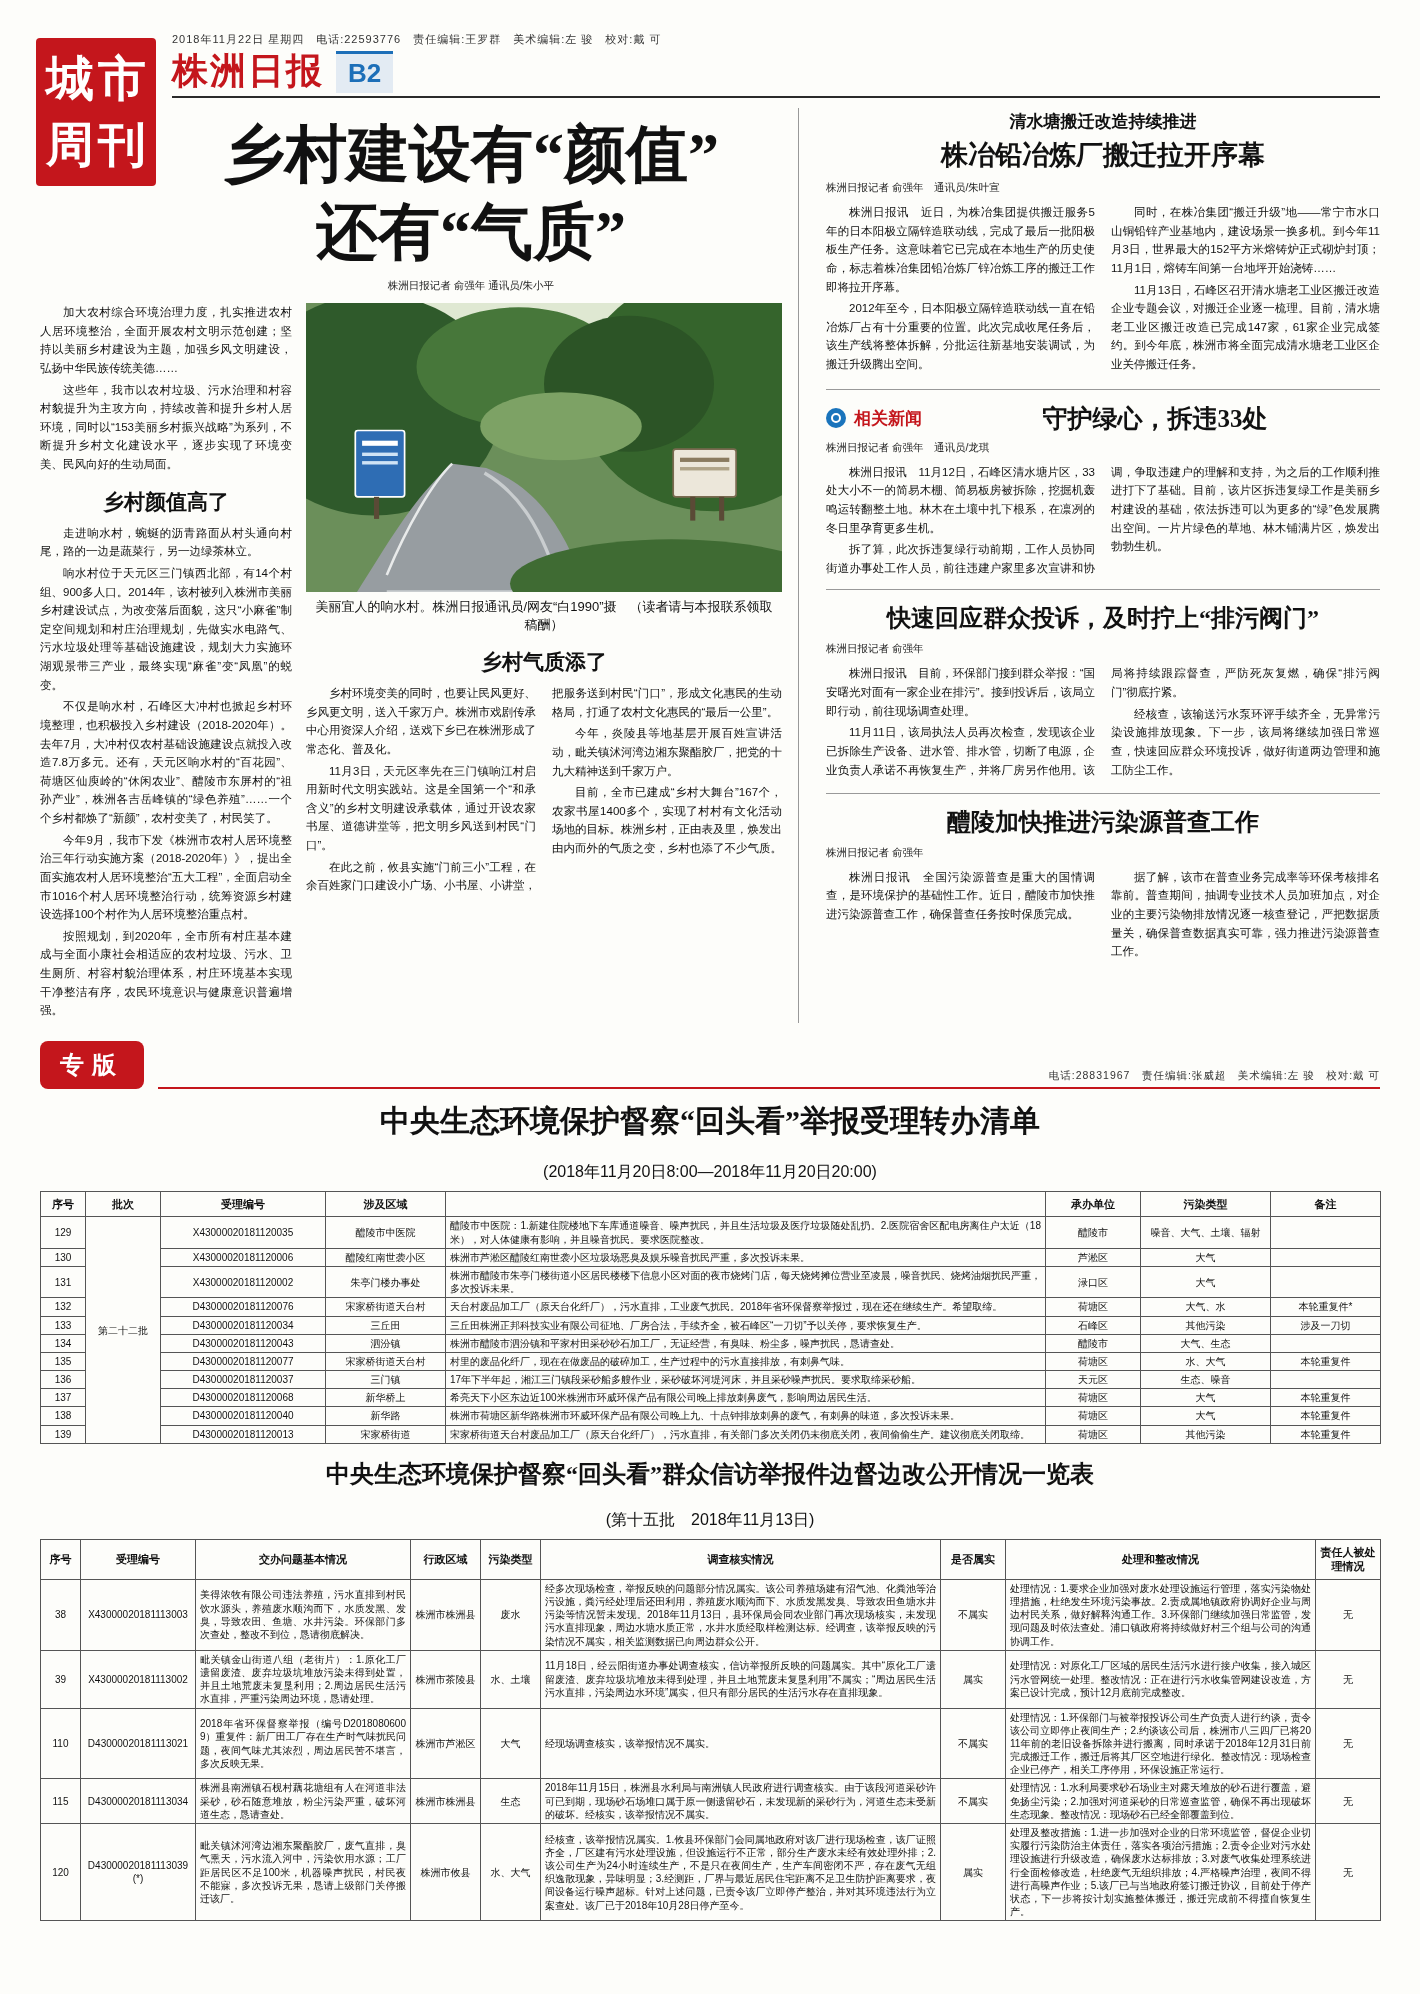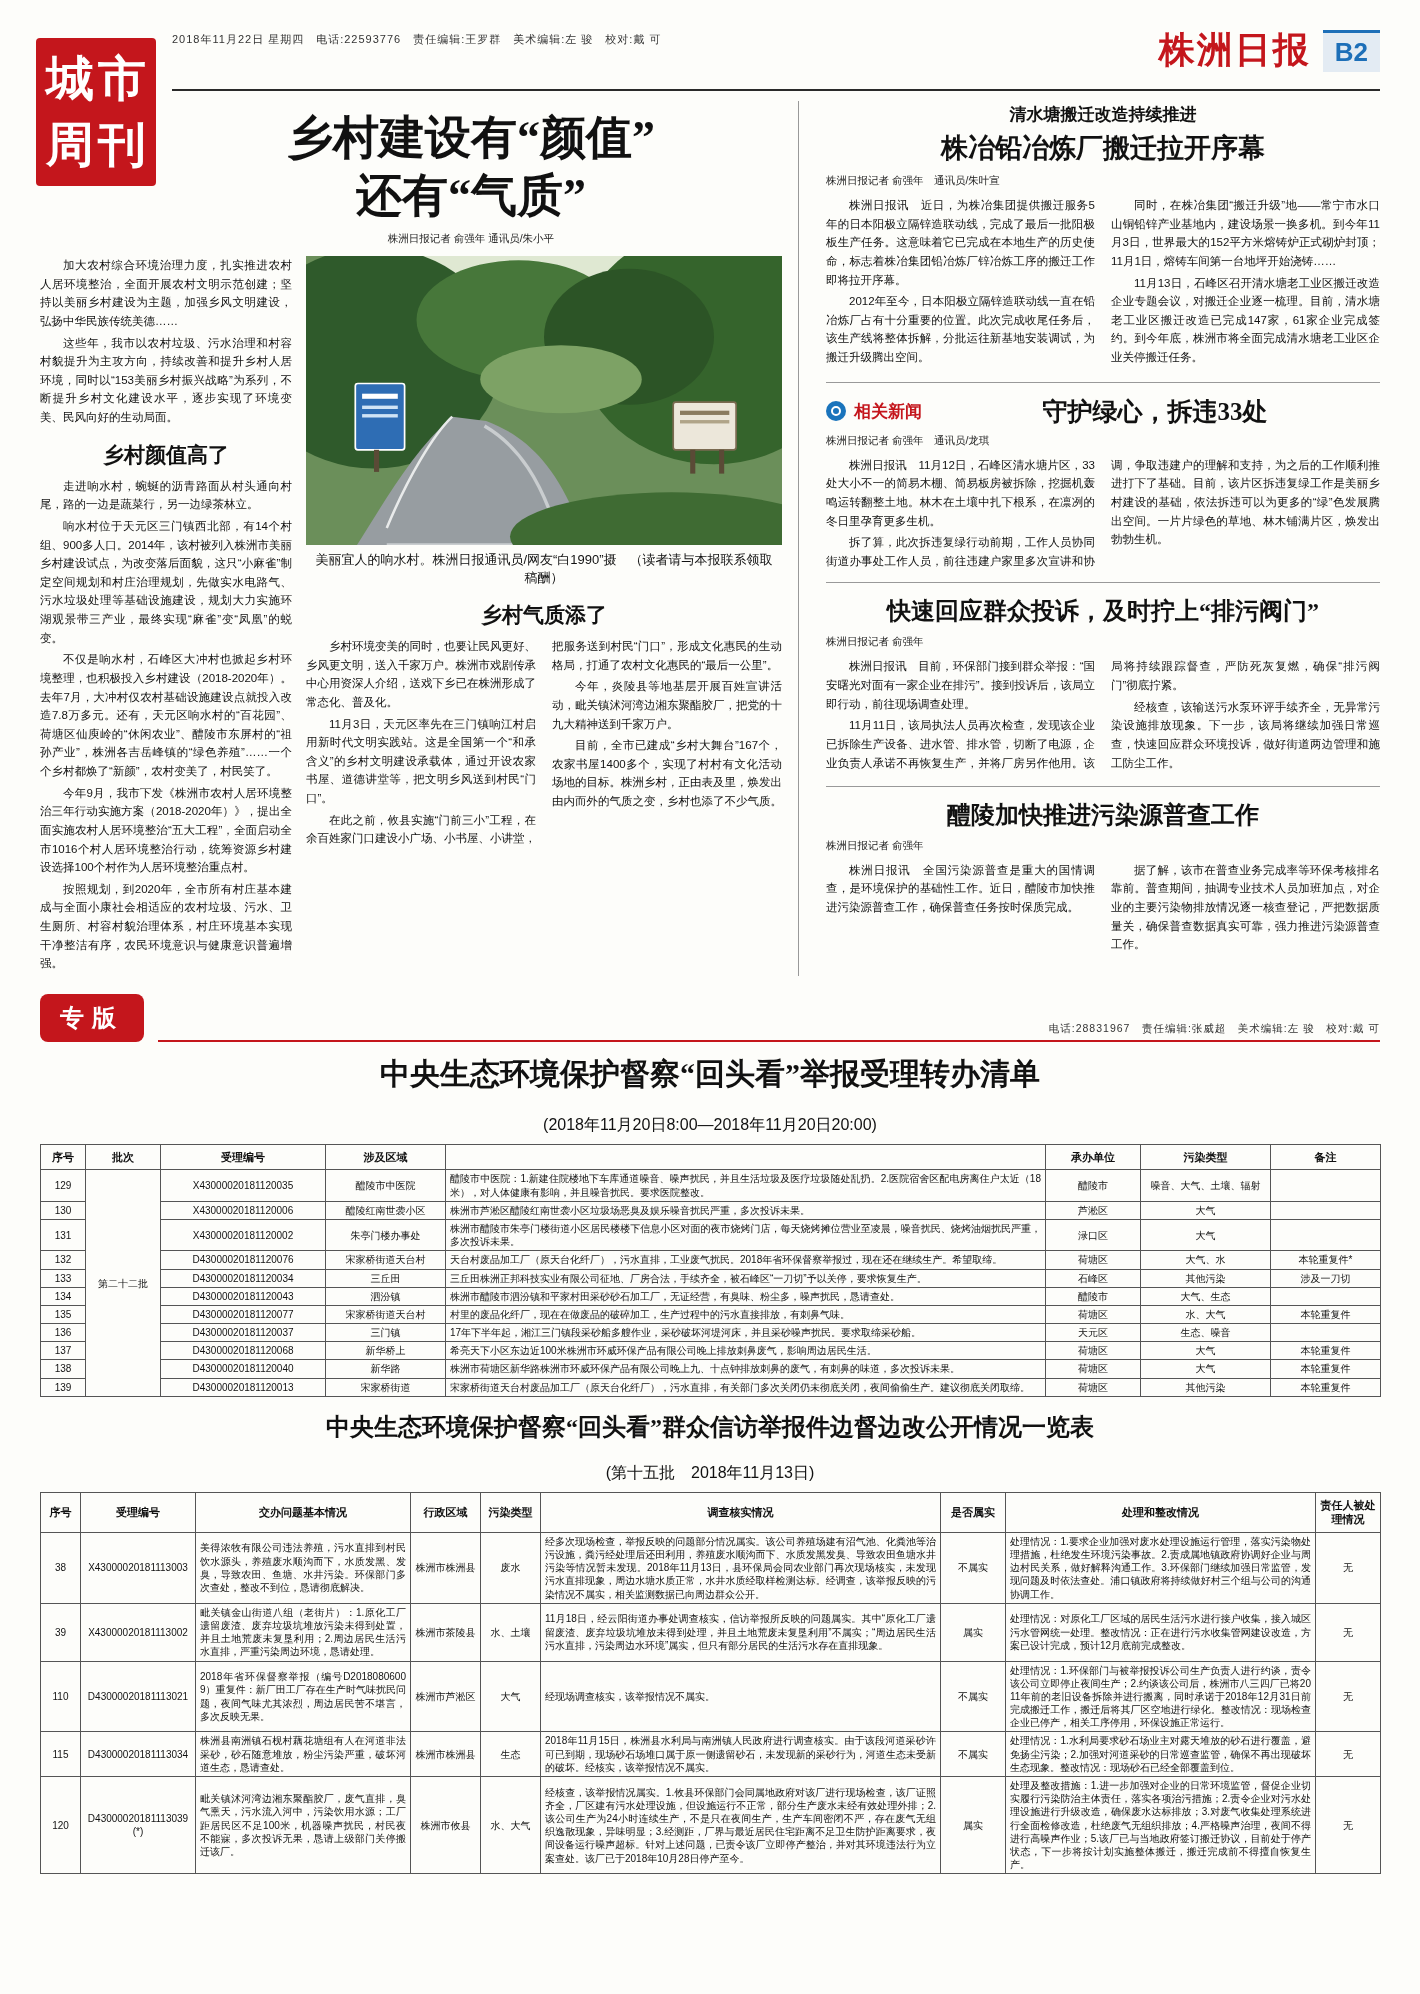--- a/index.html
+++ b/index.html
@@ -3,30 +3,30 @@
 <meta charset="utf-8">
 <style>
   html,body{margin:0;padding:0;background:#cfcfcf;}
   .sheet{width:1420px;min-height:1994px;margin:0 auto;background:#fdfdfa;box-sizing:border-box;
          padding:26px 40px 28px;position:relative;font-family:"Liberation Sans",sans-serif;color:#111;}
   
   .logo-block{position:absolute;left:36px;top:38px;width:120px;height:148px;background:#c4161c;color:#fff;
       display:grid;grid-template-columns:1fr 1fr;place-items:center;font-weight:bold;font-size:48px;
       padding:8px;box-sizing:border-box;line-height:1;border-radius:4px;}
   .header{margin-left:132px;display:flex;justify-content:space-between;align-items:flex-start;
-      border-bottom:2px solid #2a2a2a;padding-bottom:14px;}
+      border-bottom:2px solid #2a2a2a;padding-bottom:0;flex-direction:column;}
   .info-line{font-size:11px;color:#333;padding-top:6px;letter-spacing:1px;}
   .mast{display:flex;align-items:center;gap:12px;}
   .masthead{color:#c4161c;font-size:36px;font-weight:bold;font-family:"Liberation Serif",serif;letter-spacing:2px;}
   .edition{background:#e3ebf3;color:#1d6fb8;font-size:26px;font-weight:bold;padding:4px 12px;border-top:3px solid #1d6fb8;text-align:center;}
   
   .main{display:flex;margin-top:10px;}
   .left-col{width:758px;padding-right:16px;box-sizing:border-box;}
   .right-col{flex:1;border-left:1px solid #999;padding-left:27px;}
-  h1.main-head{font-size:46px;line-height:1.25;text-align:center;margin:8px 0 8px 120px;font-family:"Liberation Serif",serif;}
+  h1.main-head{font-size:62px;line-height:1.25;text-align:center;margin:8px 0 8px 120px;font-family:"Liberation Serif",serif;}
   .byline{font-size:10.5px;color:#222;margin:2px 0 8px;}
   .byline.center{text-align:center;margin-left:120px;}
   .main-flex{display:flex;gap:14px;margin-top:10px;}
   .col-a{width:252px;}
   .col-b{flex:1;}
   p.body{font-size:11.5px;line-height:1.62;text-align:justify;text-indent:2em;margin:0 0 3px;}
   h3.sec{font-size:21px;text-align:center;margin:14px 0 8px;font-family:"Liberation Serif",serif;}
   .photo-wrap svg{display:block;width:100%;height:auto;}
   .caption{font-size:13px;font-weight:normal;text-align:center;margin:6px 6px 0;}
   .cols2{column-count:2;column-gap:16px;}

